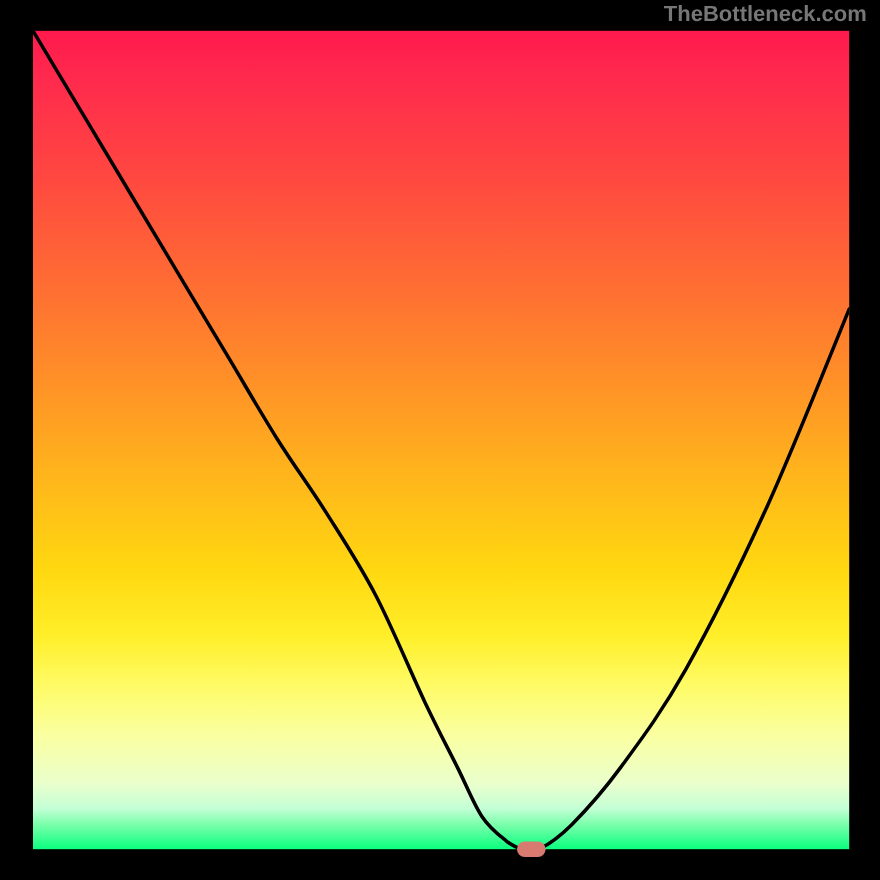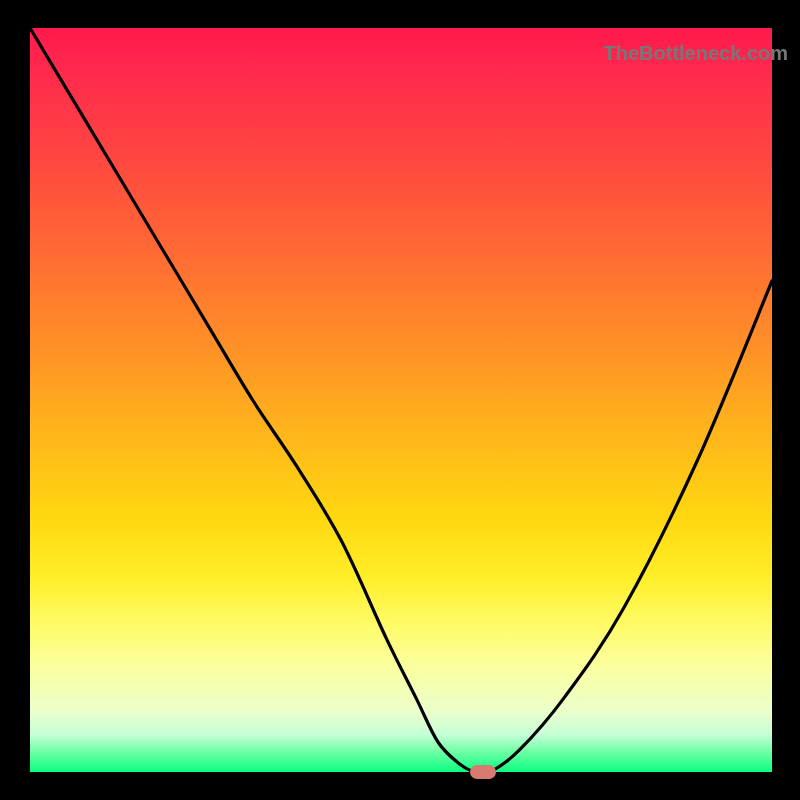--- a/index.html
+++ b/index.html
@@ -15,21 +15,20 @@
     background: #000;
   }
   .watermark {
     position: absolute;
     top: 2px;
     right: 12px;
     color: #777;
     font-size: 20px;
     font-weight: bold;
     z-index: 5;
-    margin-top: 40px;
   }
   .plot {
     position: absolute;
     left: 30px;
     top: 28px;
     width: 742px;
     height: 744px;
   }
   .gradient {
     position: absolute;

